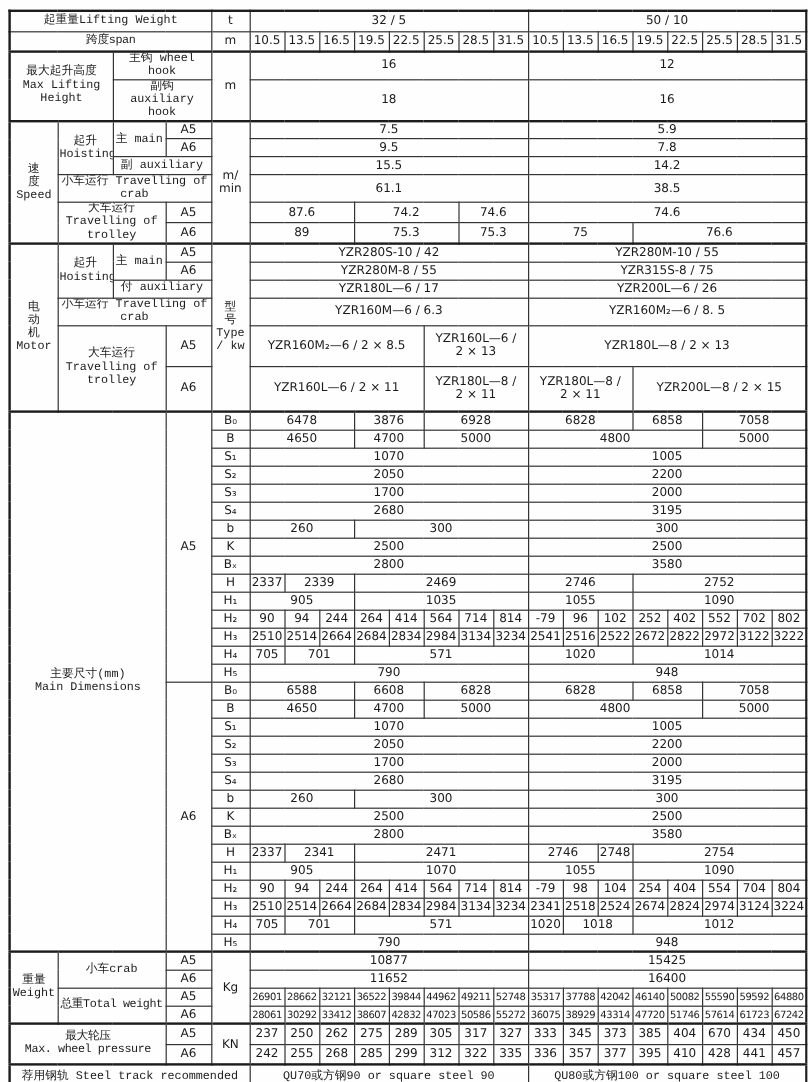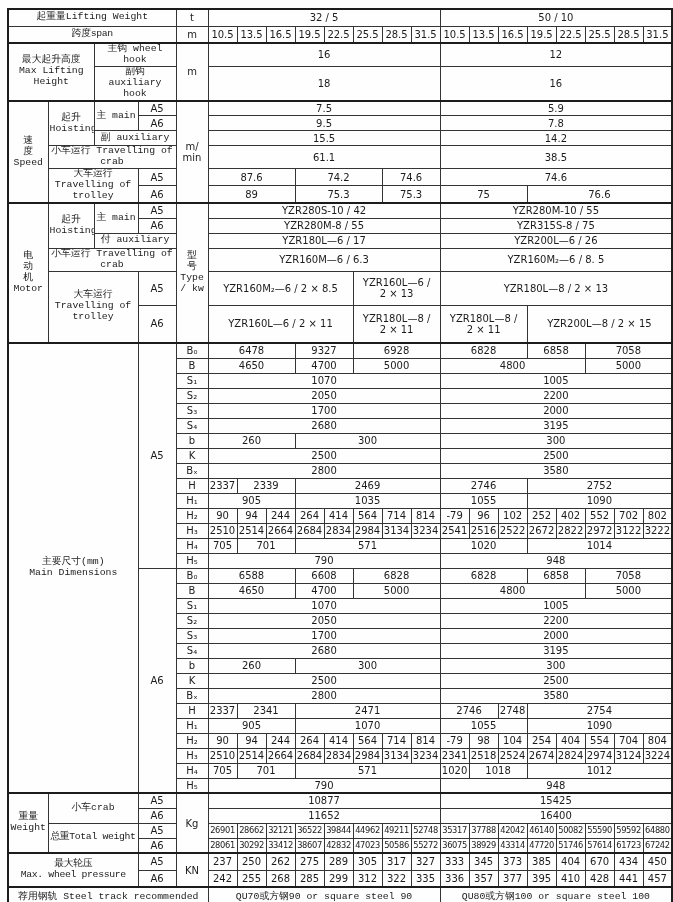--- a/index.html
+++ b/index.html
@@ -185,21 +185,21 @@
           <td colspan="3">YZR180L—8 /
 2 × 11</td>
           <td colspan="5">YZR200L—8 / 2 × 15</td>
         </tr>
         <tr class="sec">
           <td colspan="3" rowspan="30" class="label-cell">主要尺寸(mm)
 Main Dimensions</td>
           <td rowspan="15">A5</td>
           <td>B₀</td>
           <td colspan="3">6478</td>
-          <td colspan="2">9327</td>
+          <td colspan="2">3876</td>
           <td colspan="3">6928</td>
           <td colspan="3">6828</td>
           <td colspan="2">6858</td>
           <td colspan="3">7058</td>
         </tr>
         <tr>
           <td>B</td>
           <td colspan="3">4650</td>
           <td colspan="2">4700</td>
           <td colspan="3">5000</td>

